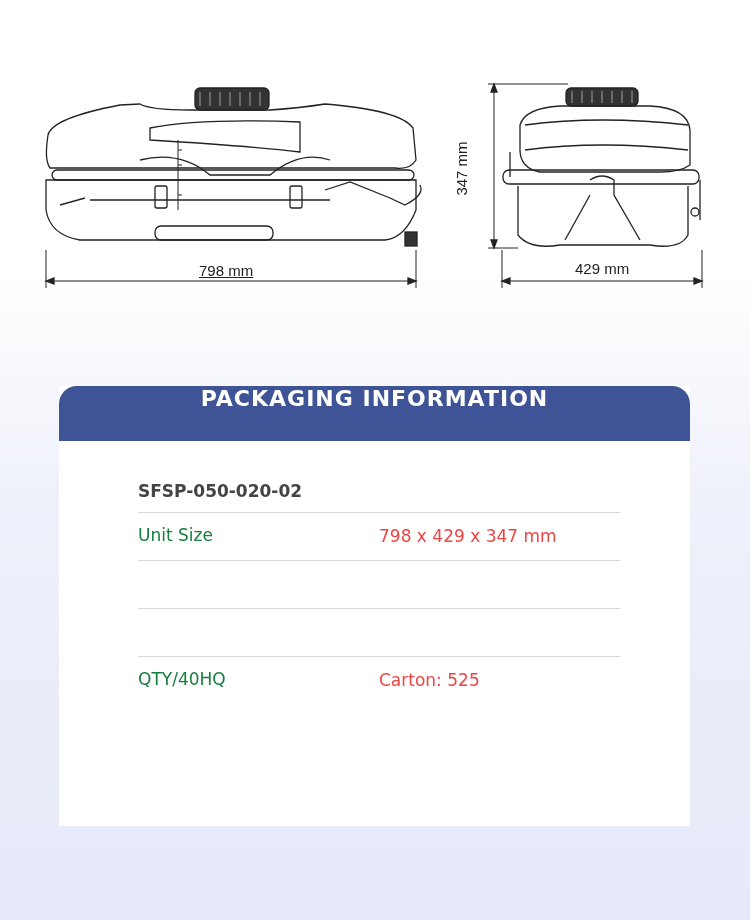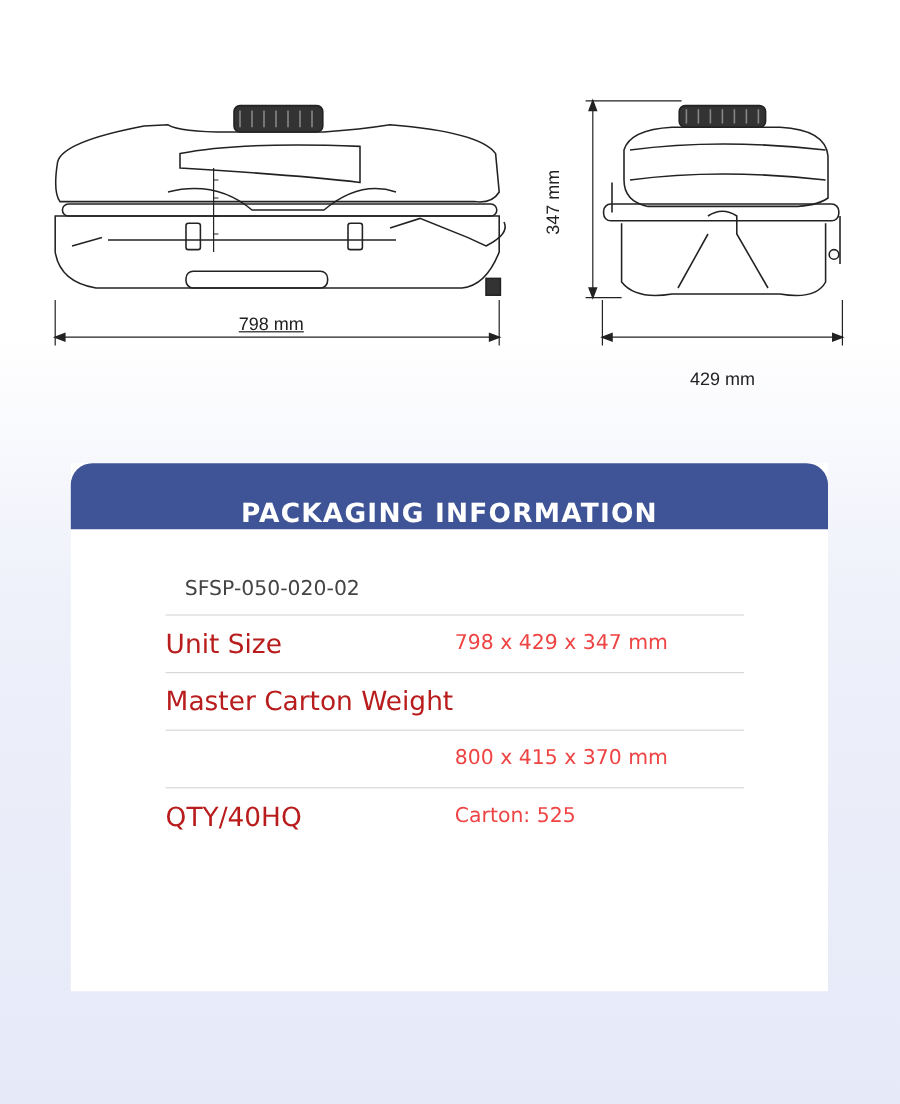--- a/index.html
+++ b/index.html
@@ -12,37 +12,37 @@
   .dim-label {
     position: absolute; font-family: "Liberation Sans", sans-serif;
     font-size: 15px; color: #222; white-space: nowrap;
   }
   .card {
     position: absolute; left: 59px; top: 386px; width: 631px; height: 440px;
     background: #ffffff;
   }
   .card-header {
     height: 55px; background: #3f5497; border-radius: 18px 18px 0 0;
-    display: flex; align-items: flex-end; justify-content: center;
+    display: flex; align-items: flex-start; justify-content: center;
   }
   .card-title {
     color: #ffffff; font-family: "DejaVu Sans", sans-serif; font-weight: bold;
     font-size: 22px; letter-spacing: 1px;
   }
   .model {
-    position: absolute; left: 95px; top: 95px;
-    font-family: "DejaVu Sans", sans-serif; font-weight: normal; font-size: 17px; color: #444;
+    position: absolute; left: 79px; top: 95px;
+    font-family: "DejaVu Sans", sans-serif; font-weight: bold; font-size: 17px; color: #444;
   }
   .rows { position: absolute; left: 79px; top: 126px; width: 482px; }
   .row {
     height: 47px; border-top: 1px solid #d8d8d8; position: relative;
   }
   .row .label {
     position: absolute; left: 0; top: 12px;
-    font-family: "DejaVu Sans", sans-serif; font-size: 22px; color: #b91c1c;
+    font-family: "DejaVu Sans", sans-serif; font-size: 17px; color: #15803d;
   }
   .row .value {
     position: absolute; left: 241px; top: 13px;
     font-family: "DejaVu Sans", sans-serif; font-size: 17px; color: #ef4444;
   }
   .row.last { border-bottom: none; }
 </style>
 </head>
 <body>
 
@@ -86,38 +86,36 @@
 
     <path d="M494 84 L494 248" stroke-width="1"></path>
     <path d="M494 84 l-3 8 h6 z M494 248 l-3 -8 h6 z" fill="#222"></path>
     <path d="M488 84 h80 M488 248 h30" stroke-width="1"></path>
 
     <path d="M502 250 v38 M702 250 v38" stroke-width="1"></path>
     <path d="M502 281 L702 281" stroke-width="1"></path>
     <path d="M502 281 l8 -3 v6 z M702 281 l-8 -3 v6 z" fill="#222"></path>
   </svg>
   <span class="dim-label" style="left:199px;top:262px;text-decoration:underline;">798 mm</span>
-  <span class="dim-label" style="left:575px;top:260px;margin-top:48px;">429 mm</span>
+  <span class="dim-label" style="left:575px;top:260px;">429 mm</span>
   <span class="dim-label" style="left:434px;top:160px;transform:rotate(-90deg);transform-origin:center;">347 mm</span>
 </div>
 
 <div class="card">
   <div class="card-header">
     <span class="card-title">PACKAGING INFORMATION</span>
   </div>
   <div class="model">SFSP-050-020-02</div>
   <div class="rows">
     <div class="row">
       <span class="label">Unit Size</span>
       <span class="value">798 x 429 x 347 mm</span>
     </div>
     <div class="row">
-      <span class="label">Master Carton Weight</span>
     </div>
     <div class="row">
-      <span class="value">800 x 415 x 370 mm</span>
     </div>
     <div class="row last">
       <span class="label">QTY/40HQ</span>
       <span class="value">Carton: 525</span>
     </div>
   </div>
 </div>
 
 </body></html>

